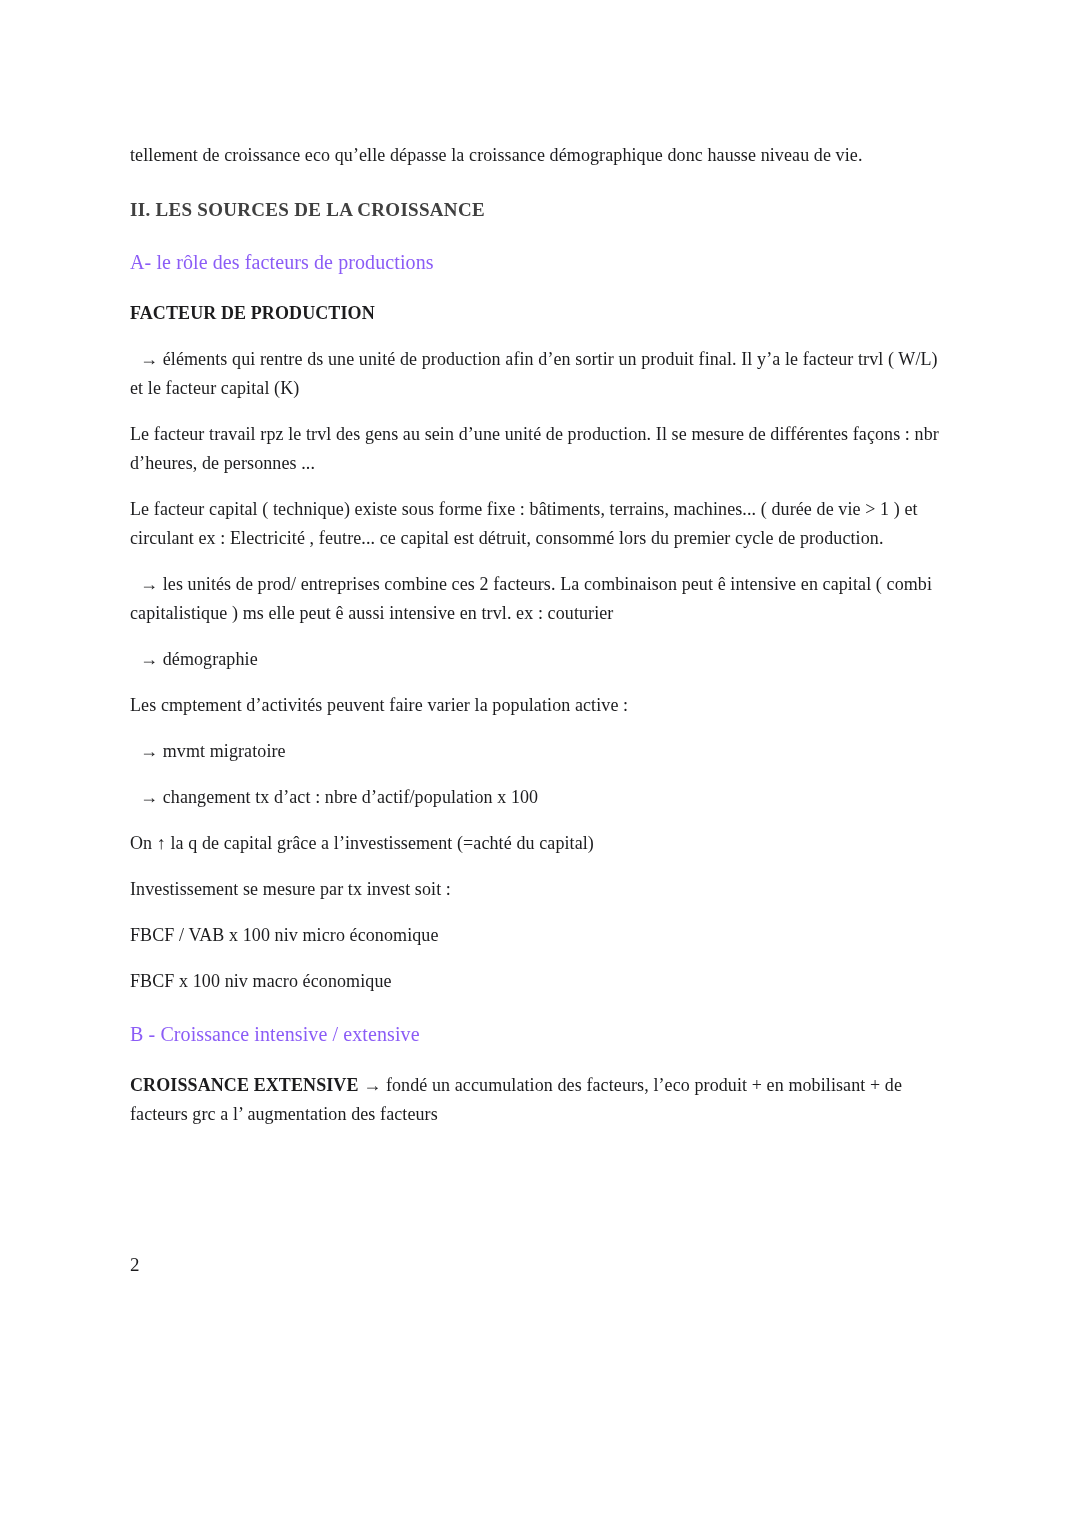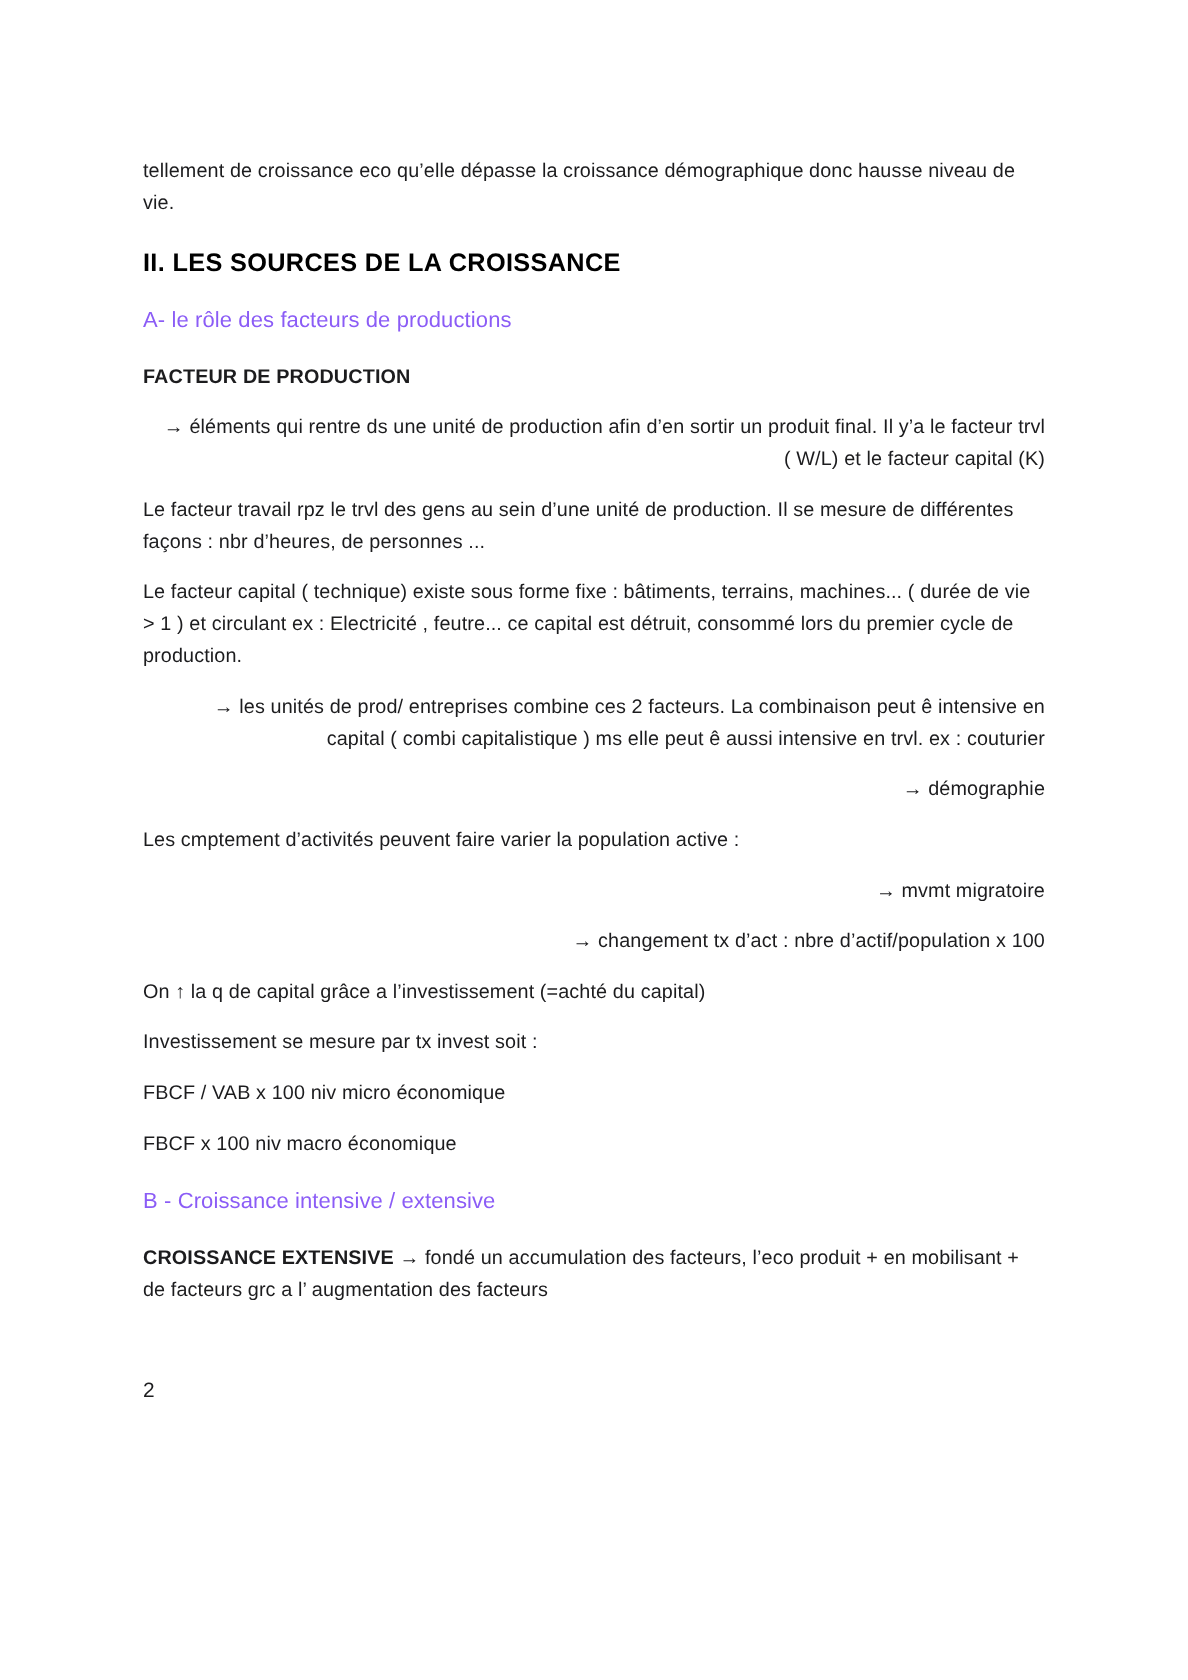--- a/index.html
+++ b/index.html
@@ -4,37 +4,37 @@
 <style>
   * { margin: 0; padding: 0; box-sizing: border-box; }
   html, body { background: #ffffff; }
   .page {
     width: 1080px;
     height: 1328px;
     margin: 0 auto;
     background: #ffffff;
     position: relative;
     padding: 141px 130px 0 130px;
-    font-family: Liberation Sans, sans-serif;
+    font-family: Liberation Serif, serif;
     color: #1c1c1e;
     overflow: hidden;
   }
   .content p {
     font-size: 18px;
     line-height: 29px;
     margin-bottom: 17px;
     letter-spacing: 0.1px;
   }
-  p.indent { text-indent: 10px; text-align: right; }
+  p.indent { text-indent: 10px; }
   p.body-bold { font-weight: bold; }
   span.bold { font-weight: bold; }
   p.heading-section {
-    color: #000000;
+    color: #404040;
     font-weight: bold;
-    font-size: 23px;
+    font-size: 19px;
     margin: 25px 0 22px 0;
     letter-spacing: 0.3px;
   }
   p.heading-sub {
     color: #8b5cf6;
     font-size: 20px;
     margin: 24px 0 22px 0;
   }
   .page-number {
     position: absolute;

